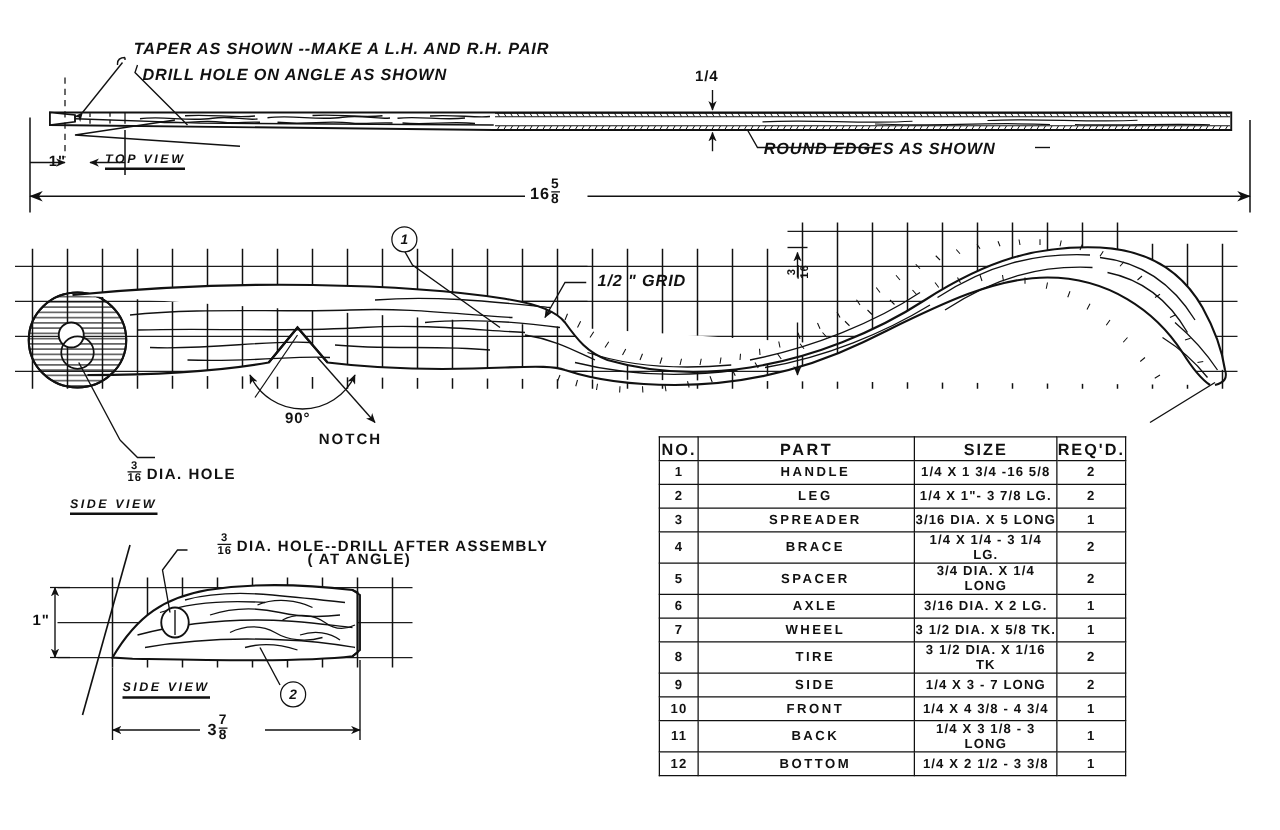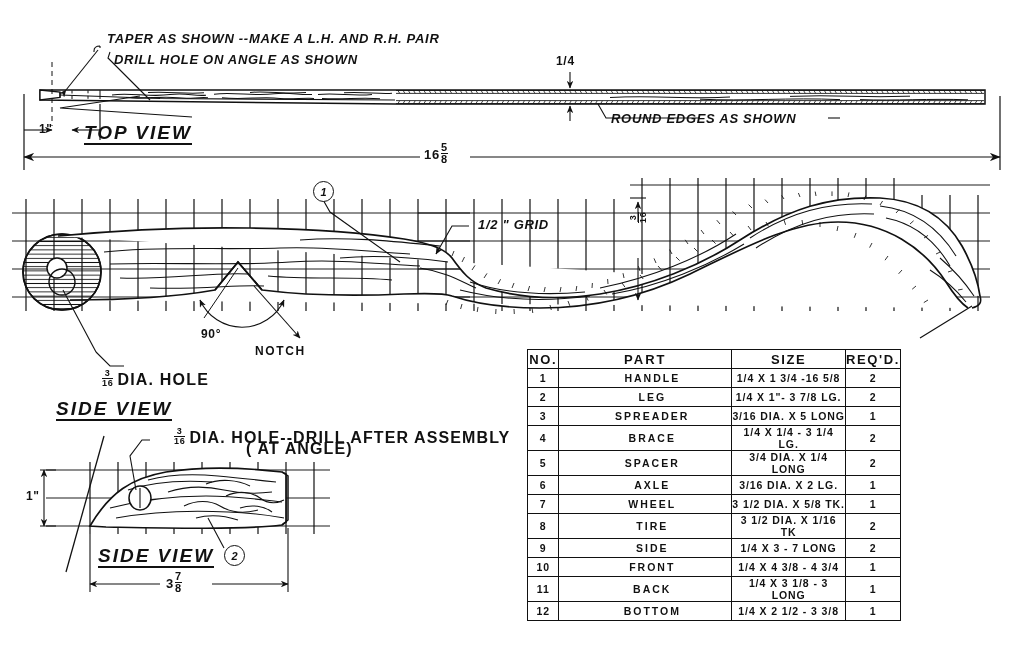--- a/index.html
+++ b/index.html
@@ -19,23 +19,23 @@
     font-style:italic;
     font-weight:bold;
     letter-spacing:.7px;
     white-space:nowrap;
     line-height:1;
     color:#111;
   }
   .lbl.up{font-style:normal;}
   .t13{font-size:13px;}
   .t12{font-size:12px;}
-  .t11{font-size:16px;}
+  .t11{font-size:12px;}
   .viewname{
-    font-size:19px;font-style:italic;font-weight:bold;letter-spacing:2px;
+    font-size:10px;font-style:italic;font-weight:bold;letter-spacing:2px;
     border-bottom:2px solid #111;padding-bottom:1px;
   }
 
   
   .frac{display:inline-flex;flex-direction:column;align-items:center;
         vertical-align:middle;line-height:1;margin:0 1px;position:relative;top:-1px;}
   .frac .num{font-size:9px;font-weight:bold;}
   .frac .den{font-size:9px;font-weight:bold;border-top:1.4px solid #111;padding-top:0px;}
   .frac.big .num,.frac.big .den{font-size:11px;}
   .mix{display:inline-flex;align-items:center;}
@@ -637,21 +637,21 @@
 
   <div class="lbl t13" style="left:478px;top:218px;">1/2 " GRID</div>
 
   <div class="lbl up" style="left:630px;top:224px;transform:rotate(-90deg);transform-origin:left top;">
     <span class="frac">
       <span class="num">3</span>
       <span class="den">16</span>
     </span>
   </div>
 
-  <div class="lbl up t12" style="left:201px;top:328px;">90°</div>
+  <div class="lbl up t12" style="left:228px;top:328px;">90°</div>
   <div class="lbl up t12" style="left:255px;top:345px;letter-spacing:1.6px;">NOTCH</div>
 
   <div class="lbl up" style="left:101px;top:364px;">
     <span class="mix">
       <span class="frac">
         <span class="num">3</span>
         <span class="den">16</span>
       </span>
       <span class="t11" style="letter-spacing:1.2px;margin-left:3px;">DIA. HOLE</span>
     </span>

